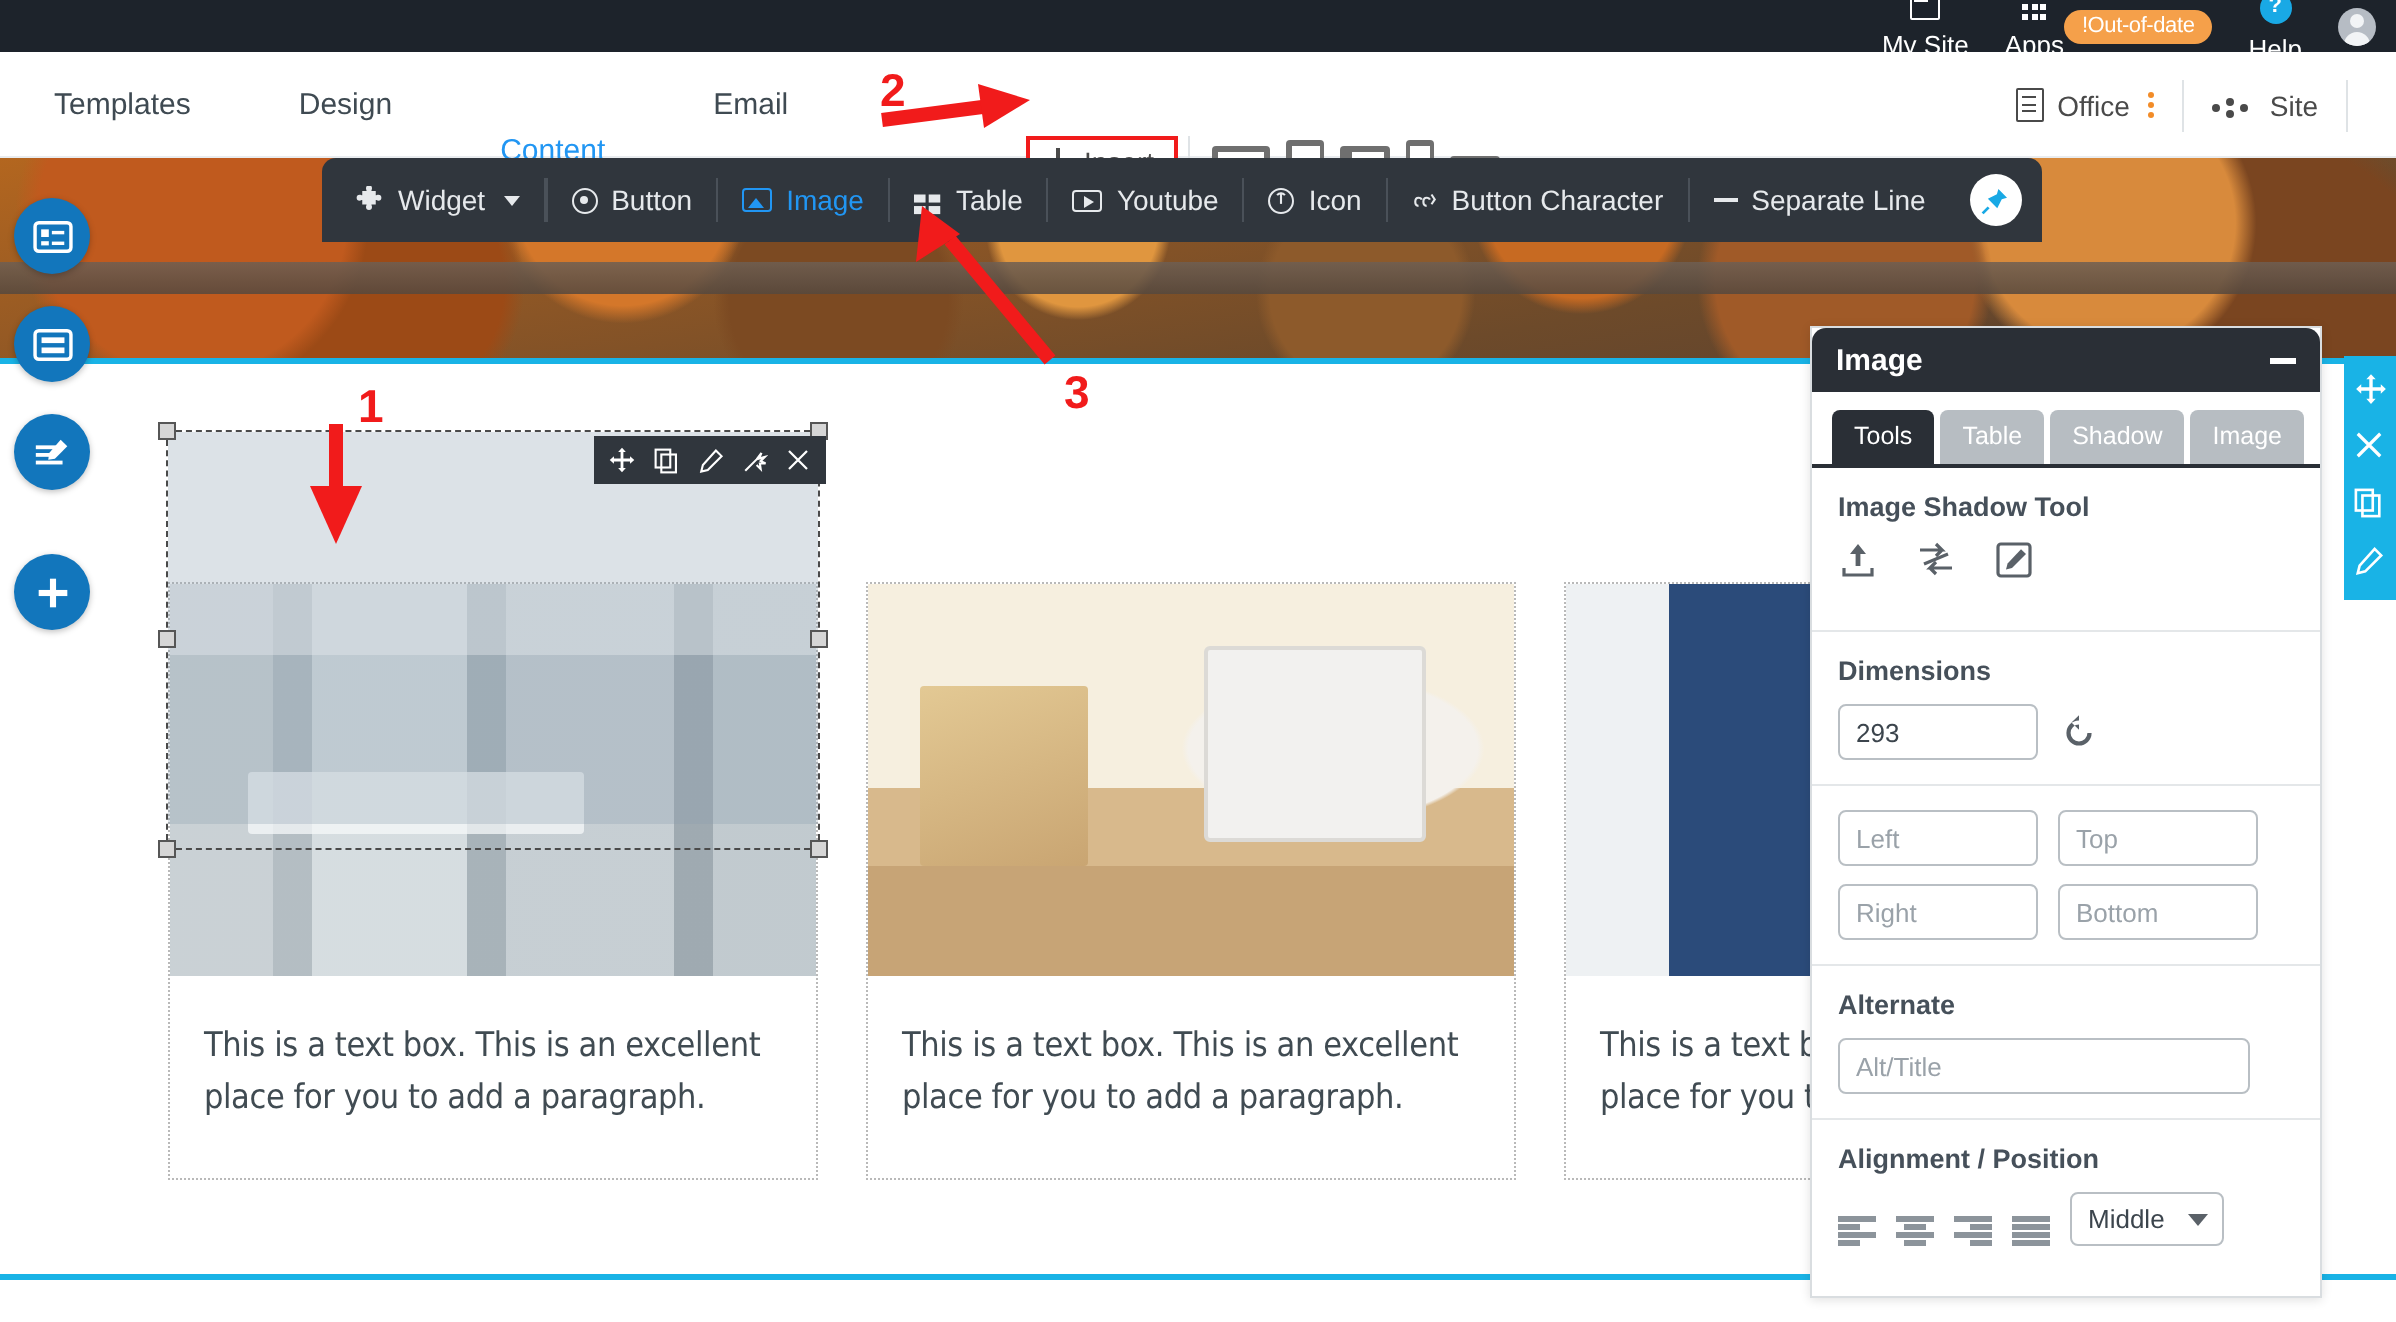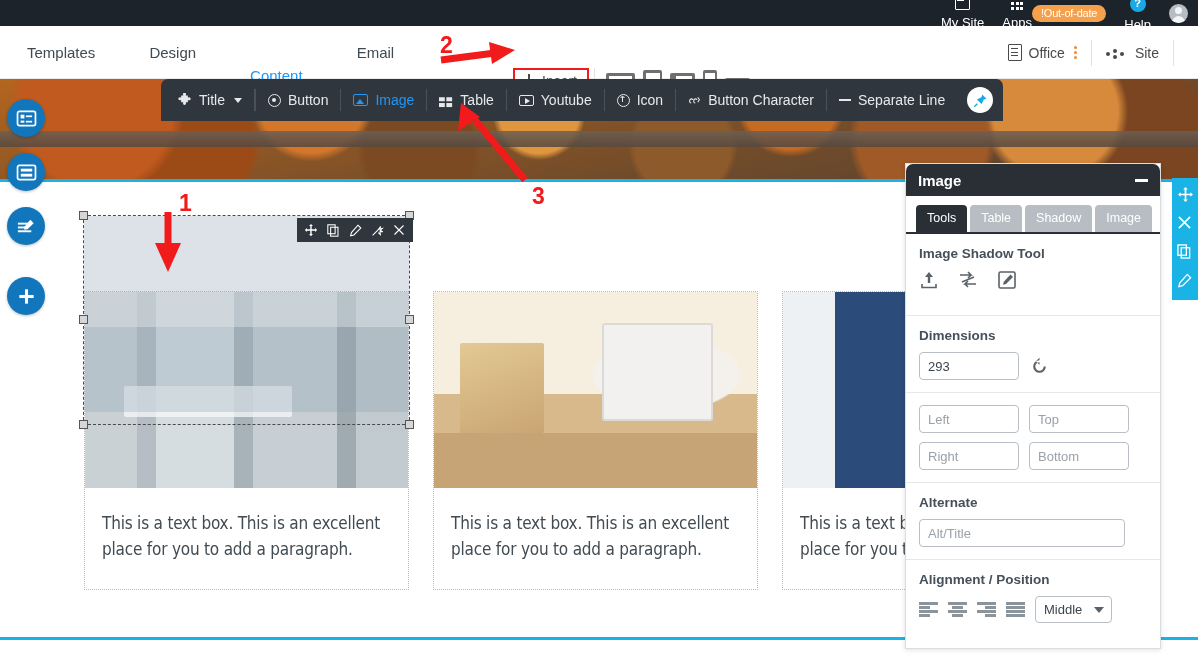--- a/index.html
+++ b/index.html
@@ -300,21 +300,21 @@
   .tool-icons .ti { width: 20px; height: 20px; cursor: pointer; }
   .row { display: flex; gap: 10px; align-items: center; margin-bottom: 9px; }
   .inp {
     border: 1px solid #b9bfc4; border-radius: 4px; height: 28px; font-size: 13px;
     padding: 0 8px; color: #3c454d; font-family: "Liberation Sans", sans-serif;
     background: #fff; width: 100px;
   }
   .inp::placeholder { color: #9aa2a9; }
   .inp.wide { width: 206px; }
   .reset-ico { width: 21px; height: 21px; cursor: pointer; }
-  .align-row { display: flex; gap: 10px; align-items: center; padding-bottom: 10px; }
+  .align-row { display: flex; gap: 10px; align-items: flex-end; padding-bottom: 10px; }
   .align-ico { width: 19px; height: 15px; cursor: pointer; display:flex; flex-direction:column; justify-content:space-between; }
   .align-ico i { height: 2.5px; background: #8c949b; display:block; }
   .sel-wrap { position: relative; }
   .sel-box-ui {
     border: 1px solid #b9bfc4; border-radius: 4px; height: 27px; width: 77px;
     font-size: 13px; color: #3c454d; display: flex; align-items: center;
     padding: 0 8px; cursor: pointer; background: #fff;
   }
   .sel-caret {
     position: absolute; right: 8px; top: 11px; width: 0; height: 0;
@@ -537,21 +537,21 @@
     </div>
   </div>
 
   <div class="dark-toolbar">
     <div class="dt-item">
       <span class="ico ico-widget">
         <svg width="15" height="15" viewBox="0 0 16 16">
             <path d="M6.4 1.2a1.6 1.6 0 0 1 3.2 0c0 .6-.3 1-.3 1.4h2.3v2.3c.4 0 .8-.3 1.4-.3a1.6 1.6 0 0 1 0 3.2c-.6 0-1-.3-1.4-.3v2.3H9.3c0 .4.3.8.3 1.4a1.6 1.6 0 0 1-3.2 0c0-.6.3-1 .3-1.4H4.4V7.5c-.4 0-.8.3-1.4.3a1.6 1.6 0 0 1 0-3.2c.6 0 1 .3 1.4.3V2.6h2.3c0-.4-.3-.8-.3-1.4z" fill="currentColor"></path>
           </svg>
       </span>
-      <span>Title</span>
+      <span>Widget</span>
       <span class="caret"></span>
     </div>
     <div class="dt-sep"></div>
     <div class="dt-sep"></div>
     <div class="dt-item">
       <span class="ico ico-button"></span>
       <span>Button</span>
     </div>
     <div class="dt-sep"></div>
     <div class="dt-item active">

